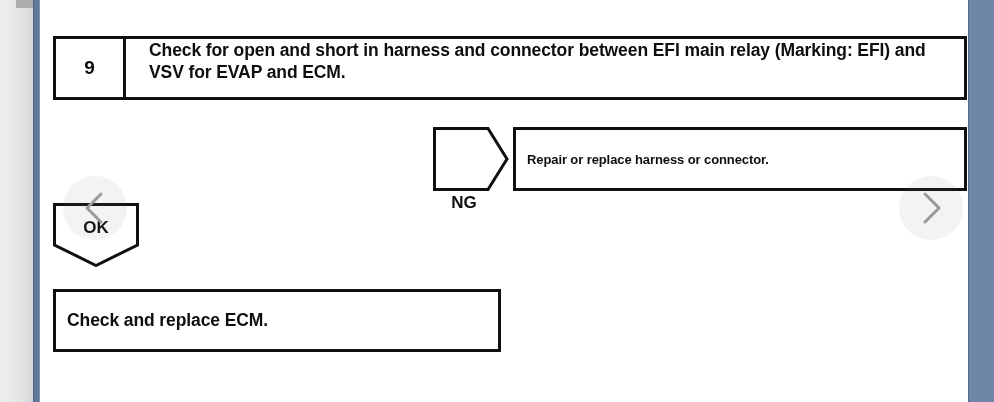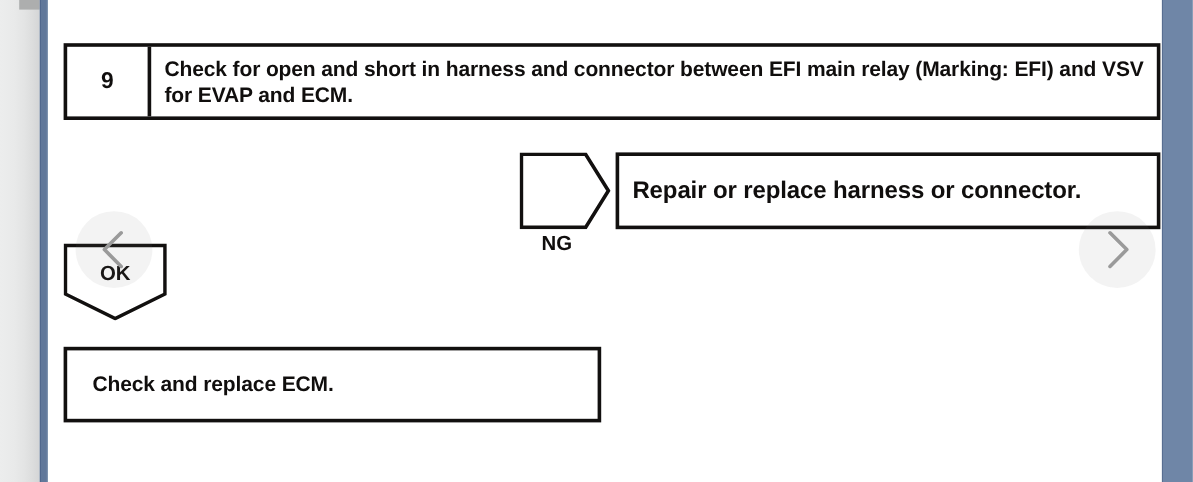--- a/index.html
+++ b/index.html
@@ -85,22 +85,22 @@
   }
   .step-num {
     font-size: 19px;
     font-weight: bold;
     color: #100e0d;
     letter-spacing: 0px;
   }
   .step-text-cell {
     flex: 1 1 auto;
     display: flex;
-    align-items: center;
-    padding-left: 11px;
+    align-items: flex-start;
+    padding-left: 23px;
     box-sizing: border-box;
     border-radius: 29px;
   }
   .step-text {
     font-size: 17.5px;
     font-weight: bold;
     line-height: 1.28;
     color: #100e0d;
     letter-spacing: -0.1px;
   }
@@ -131,21 +131,21 @@
   .ng-box {
     left: 473px;
     top: 127px;
     width: 454px;
     height: 64px;
     display: flex;
     align-items: center;
     padding-left: 11px;
   }
   .ng-box-text {
-    font-size: 20px;
+    font-size: 13px;
     font-weight: bold;
     color: #100e0d;
     letter-spacing: -0.1px;
   }
 
   
   .ok-pent {
     position: absolute;
     left: 13px;
     top: 203px;
@@ -166,21 +166,21 @@
   }
 
   
   .ok-box {
     left: 13px;
     top: 289px;
     width: 448px;
     height: 63px;
     display: flex;
     align-items: center;
-    padding-left: 21px;
+    padding-left: 11px;
   }
   .ok-box-text {
     font-size: 17.5px;
     font-weight: bold;
     color: #100e0d;
     letter-spacing: -0.1px;
   }
 
   
   .nav-arrow {

